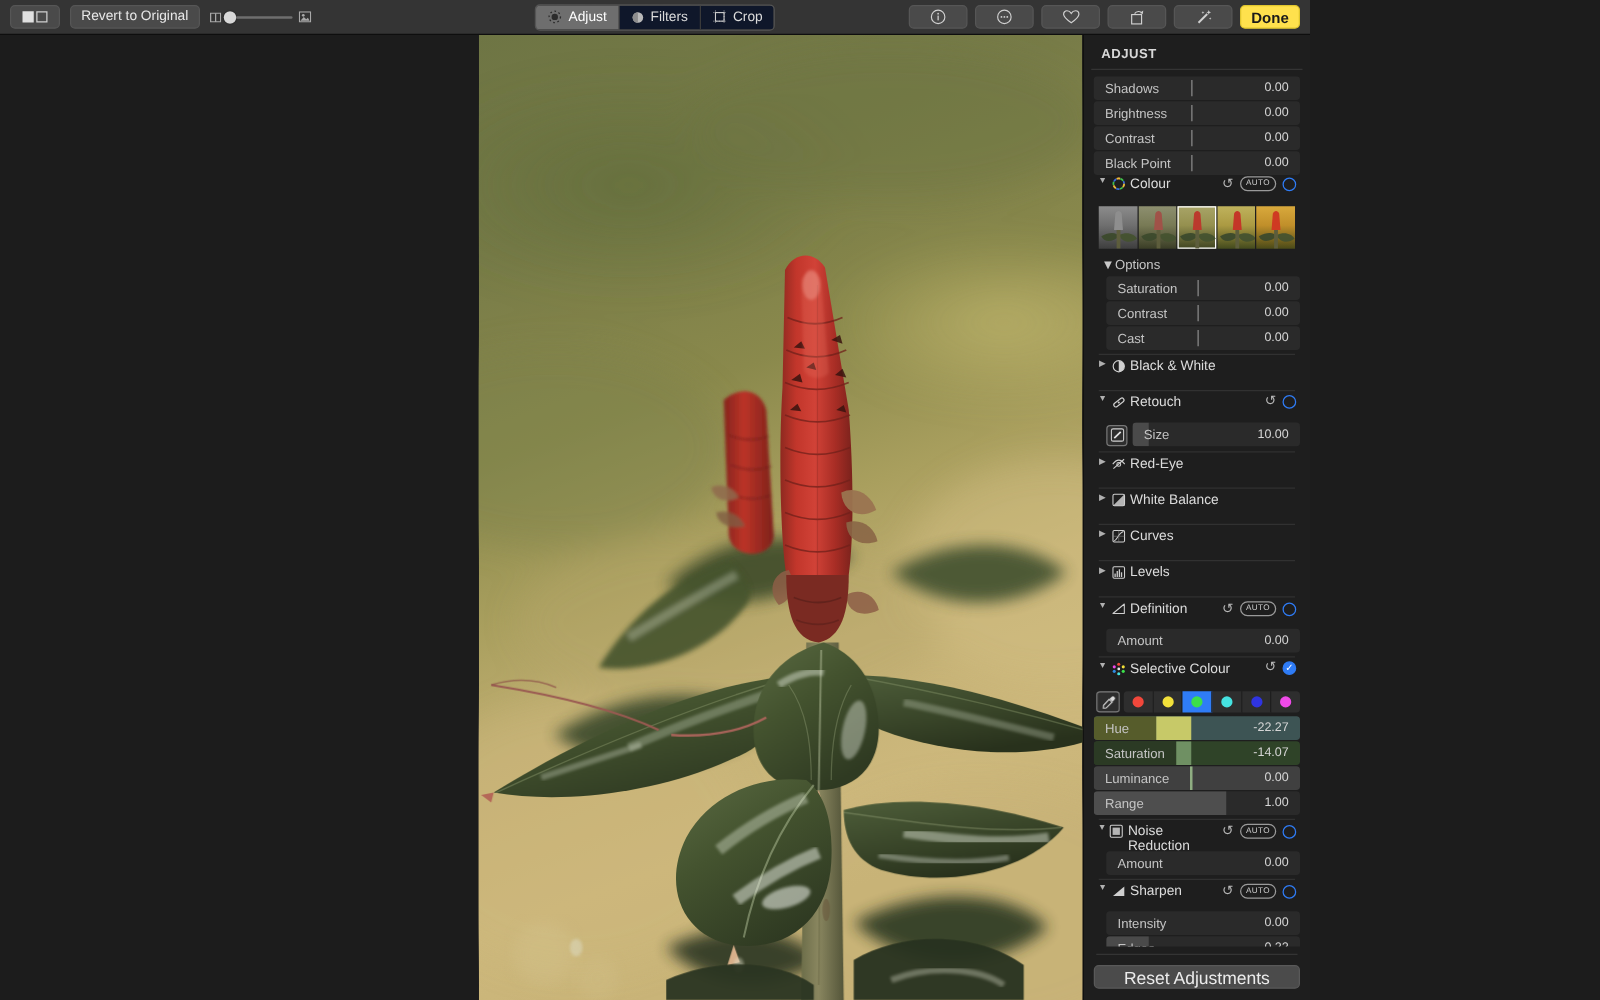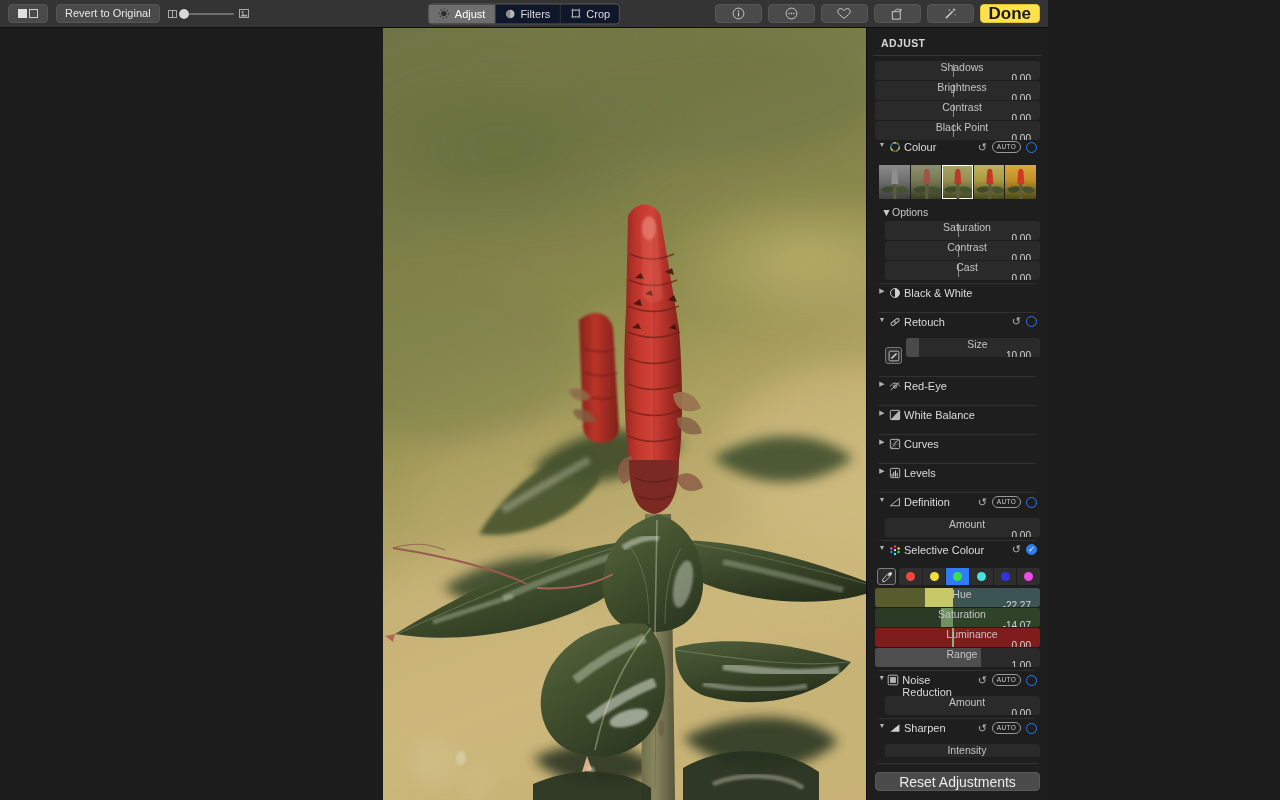--- a/index.html
+++ b/index.html
@@ -70,21 +70,21 @@
     padding: 0 9px;
     border-right: 1px solid #3a3a3a;
     line-height: 1;
   }
   .seg:last-child { border-right: none; }
   .seg.active { background: #6e6e6e; color: #fff; }
 
   .done {
     background: #ffe14d; color: #1a1a1a; font-weight: bold;
     border: 1px solid #e0c52e; border-radius: 4px;
-    font-size: 17px; height: 19px; padding: 0 8px;
+    font-size: 12px; height: 19px; padding: 0 8px;
     display:flex; align-items:center;
   }
 
   .icoglyph { color: #d0d0d0; display: flex; align-items: center; justify-content: center; }
 
   
   .body { flex: 1; display: flex; min-height: 0; }
 
   .canvas {
     flex: 1;
@@ -119,21 +119,20 @@
 
   
   .srow {
     position: relative;
     height: 19px;
     margin-bottom: 1px;
     background: #2a2a2a;
     border-radius: 3px;
     display: flex; align-items: center;
     overflow: hidden;
-    flex-direction: column;
   }
   .srow .fill { position: absolute; left: 0; top: 0; bottom: 0; background: #4a4a4a; }
   .srow .tick { position: absolute; top: 3px; bottom: 3px; width: 1px; background: #8a8a8a; }
   .srow .lbl { position: relative; color: #c4c4c4; font-size: 10.5px; padding-left: 9px; }
   .srow .val { position: relative; color: #d6d6d6; font-size: 10px; margin-left: auto; padding-right: 9px; }
   .srow.indent { margin-left: 10px; }
 
   
   .sect {
     display: flex; align-items: flex-start;
@@ -168,21 +167,21 @@
   .options-row .tri { width: 11px; }
   .options-row span { color: #c8c8c8; font-size: 10.5px; }
 
   
   .chiprow { display: flex; align-items: center; gap: 4px; margin-left: 10px; margin-bottom: 1px; }
   .chip {
     width: 17px; height: 17px; border-radius: 3px;
     border: 1px solid #777; background: #2e2e2e;
     display: flex; align-items: center; justify-content: center;
   }
-  .chiprow .srow { flex: 1; margin-bottom: 16px; }
+  .chiprow .srow { flex: 1; margin-bottom: 1px; }
 
   
   .swatchrow { display: flex; align-items: center; gap: 3px; margin: 2px 0 3px 2px; }
   .eyedrop {
     width: 19px; height: 17px; border-radius: 3px;
     border: 1px solid #7d7d7d; background: #2d2d2d;
     display: flex; align-items: center; justify-content: center;
   }
   .swatches { display: flex; flex: 1; gap: 0px; }
   .sw {
@@ -781,21 +780,21 @@
             <div class="fill" style="left: 30%; width: 17%; background: rgb(199, 201, 104);"></div>
             <span class="lbl">Hue</span>
             <span class="val">-22.27</span>
           </div>
           <div class="srow" style="background: rgb(47, 67, 40);">
             <div class="fill" style="width: 40%; background: rgb(43, 58, 36);"></div>
             <div class="fill" style="left: 40%; width: 7%; background: rgb(111, 144, 99);"></div>
             <span class="lbl">Saturation</span>
             <span class="val">-14.07</span>
           </div>
-          <div class="srow" style="background: #7f1d1d; padding-left: 20px;">
+          <div class="srow" style="background: #404040;">
             <div class="fill" style="left: 46.5%; width: 1.2%; background: rgb(143, 174, 130);"></div>
             <span class="lbl">Luminance</span>
             <span class="val">0.00</span>
           </div>
           <div class="srow" style="background: rgb(42, 42, 42);">
             <div class="fill" style="width: 64%; background: rgb(78, 78, 78);"></div>
             <span class="lbl">Range</span>
             <span class="val">1.00</span>
           </div>
           <div class="sect-divider"></div>

